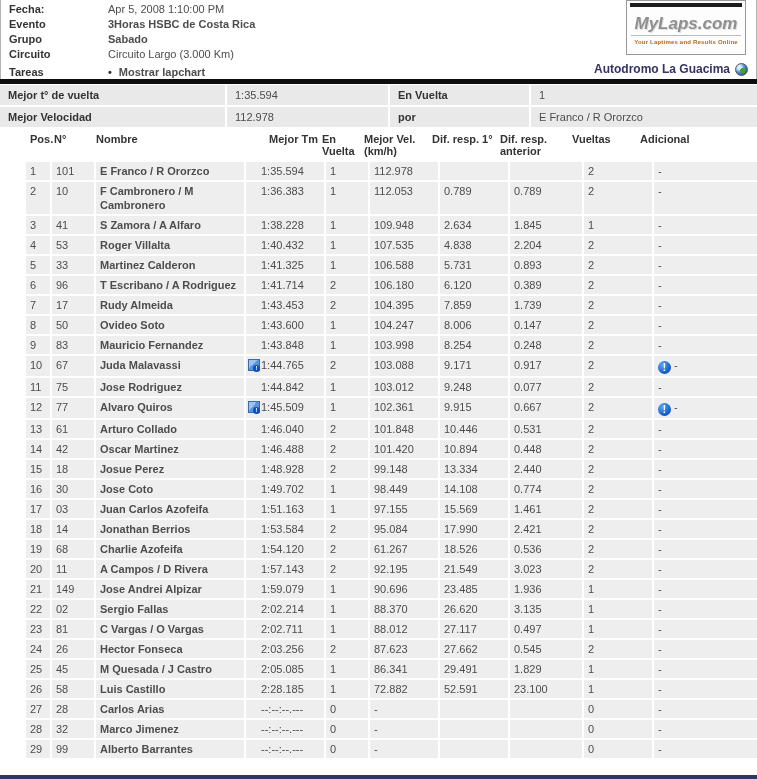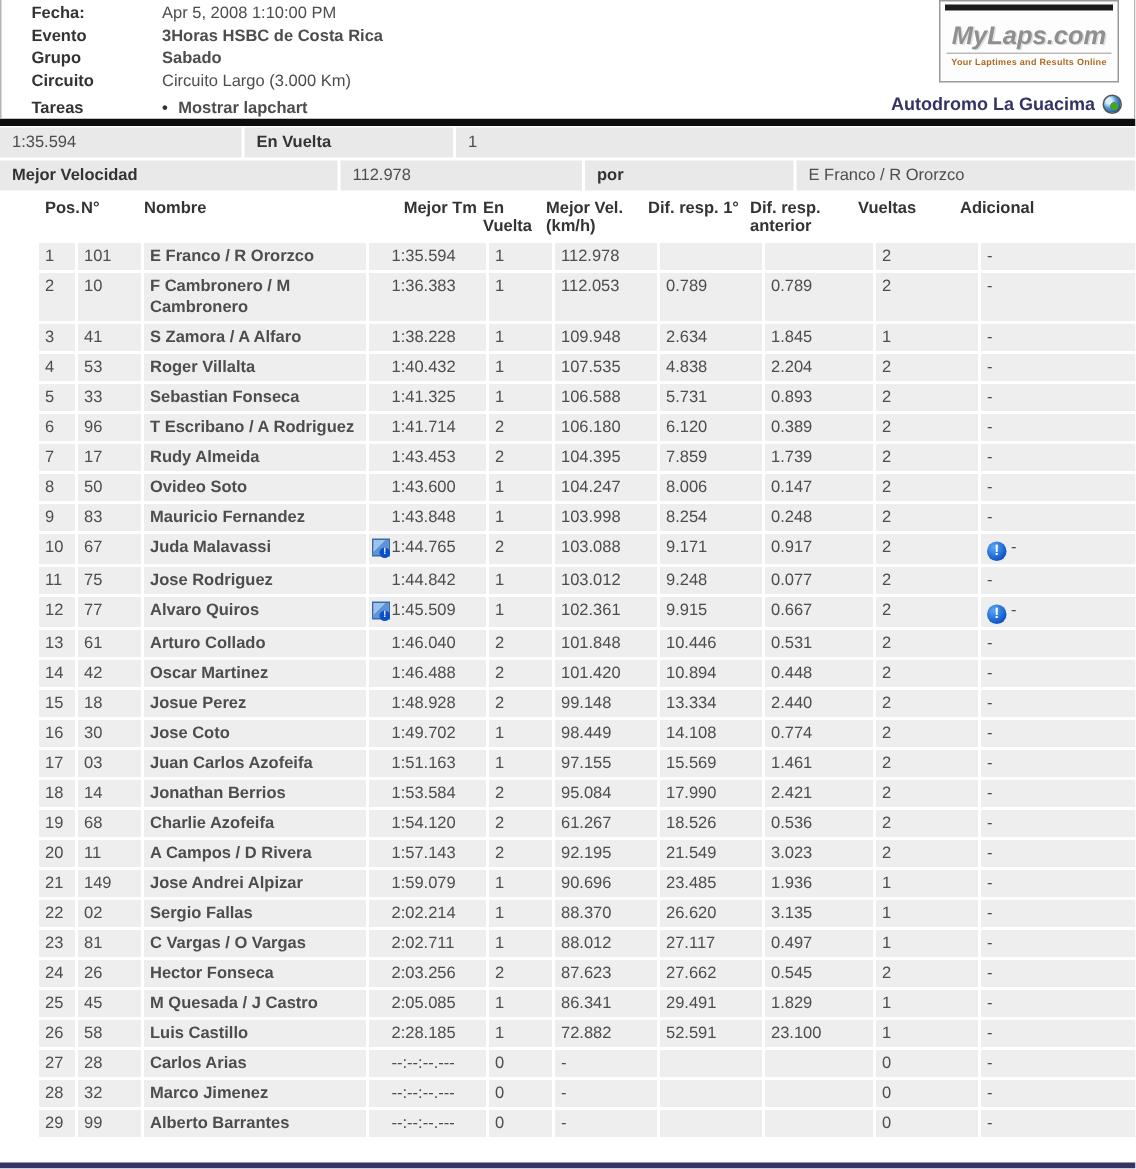--- a/index.html
+++ b/index.html
@@ -11,21 +11,21 @@
   }
 
   
   .top {
     position:relative; height:79px;
     border-left:1px solid #b5b5b5; border-right:1px solid #b5b5b5;
     padding-top:1px; background:#fff;
   }
   .info-row { display:flex; height:15px; align-items:center; }
   .info-row.tareas { margin-top:3px; }
-  .info-label { width:107px; padding-left:20px; font-weight:bold; color:#333; }
+  .info-label { width:107px; padding-left:8px; font-weight:bold; color:#333; }
   .info-value { color:#4d4d4d; }
   .info-value.bold { font-weight:bold; }
   .bullet { font-weight:bold; margin-right:7px; color:#333; }
 
   .logo-box {
     position:absolute; top:0; right:10px; width:120px; height:55px;
     border:1px solid #999; background:#fdfdfd; text-align:center; padding-top:2px;
   }
   .logo-topline { height:4px; background:#1c1c1c; margin:0 3px 7px 3px; }
   .logo-title {
@@ -132,20 +132,21 @@
   <div class="venue">
     <span>Autodromo La Guacima</span>
     <span class="globe-icon"></span>
   </div>
 </div>
 
 <div class="black-bar"></div>
 
 <div class="summary">
   <div class="summary-row">
+    <div class="s-cell lab s1">Mejor t° de vuelta</div>
     <div class="s-cell s2">1:35.594</div>
     <div class="s-cell lab s3">En Vuelta</div>
     <div class="s-cell s4">1</div>
   </div>
   <div class="summary-row">
     <div class="s-cell lab s1">Mejor Velocidad</div>
     <div class="s-cell s2">112.978</div>
     <div class="s-cell lab s3">por</div>
     <div class="s-cell s4">E Franco / R Ororzco</div>
   </div>
@@ -233,21 +234,21 @@
     <div class="t-cell c-da">2.204</div>
     <div class="t-cell c-vtas">2</div>
     <div class="t-cell c-adic">
       <span>-</span>
     </div>
   </div>
 
   <div class="t-row">
     <div class="t-cell c-pos">5</div>
     <div class="t-cell c-num">33</div>
-    <div class="t-cell c-name name">Sebastian Fonseca</div>
+    <div class="t-cell c-name name">Martinez Calderon</div>
     <div class="t-cell c-tm tm">
       <span class="icon-slot"></span>
       <span>1:41.325</span>
     </div>
     <div class="t-cell c-env">1</div>
     <div class="t-cell c-vel">106.588</div>
     <div class="t-cell c-d1">5.731</div>
     <div class="t-cell c-da">0.893</div>
     <div class="t-cell c-vtas">2</div>
     <div class="t-cell c-adic">

